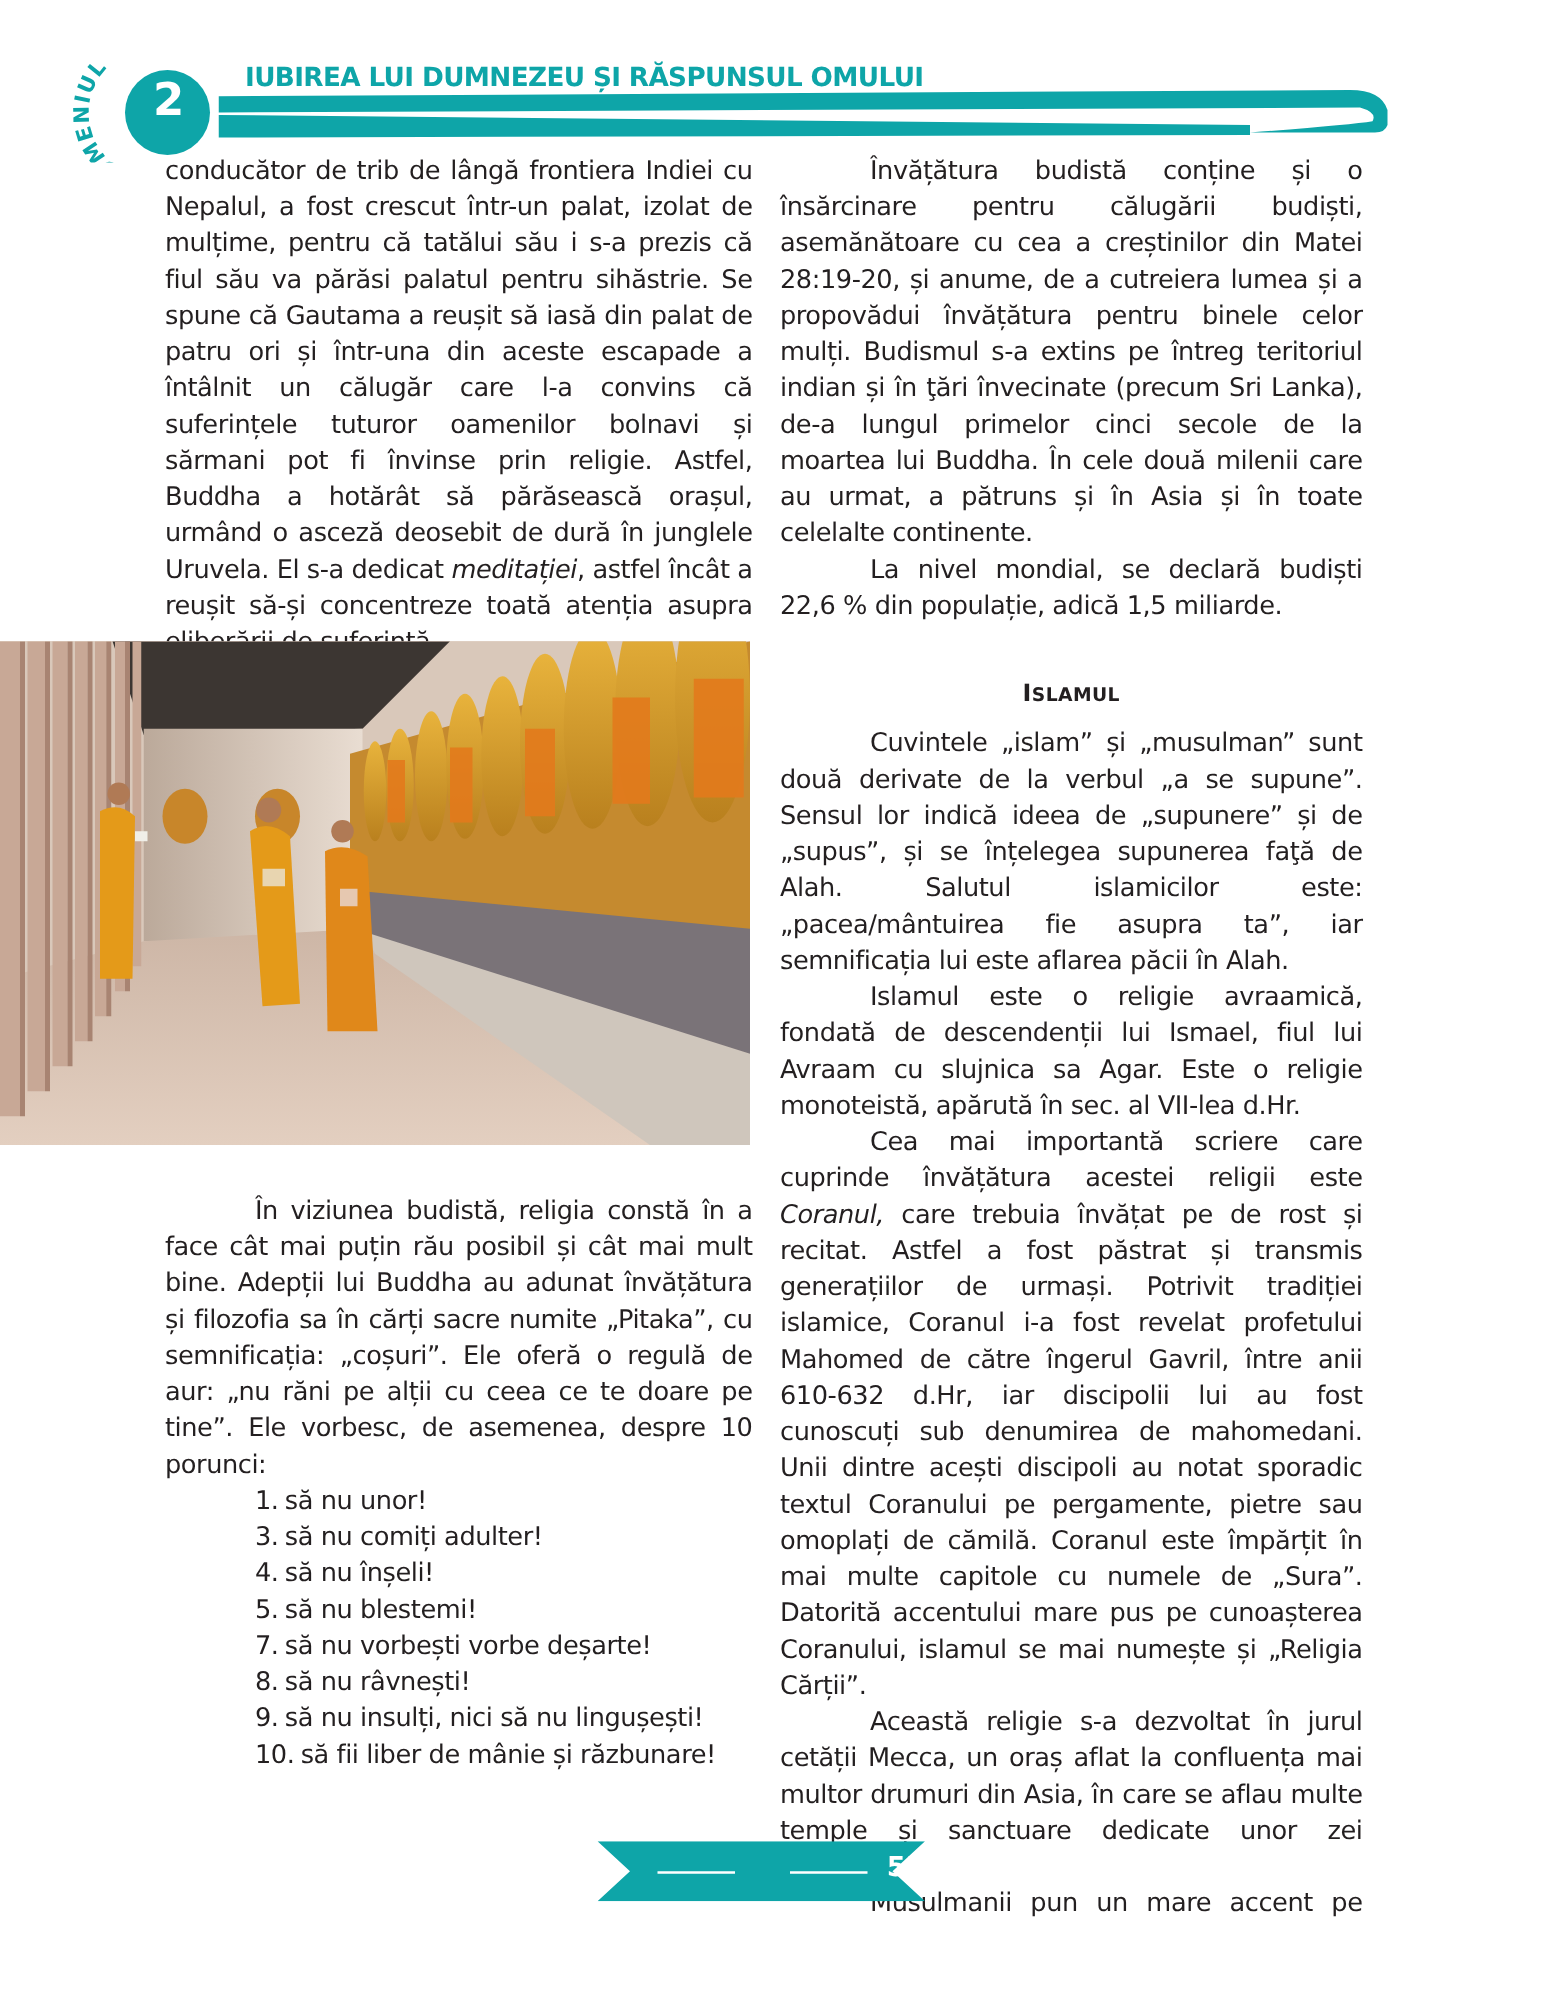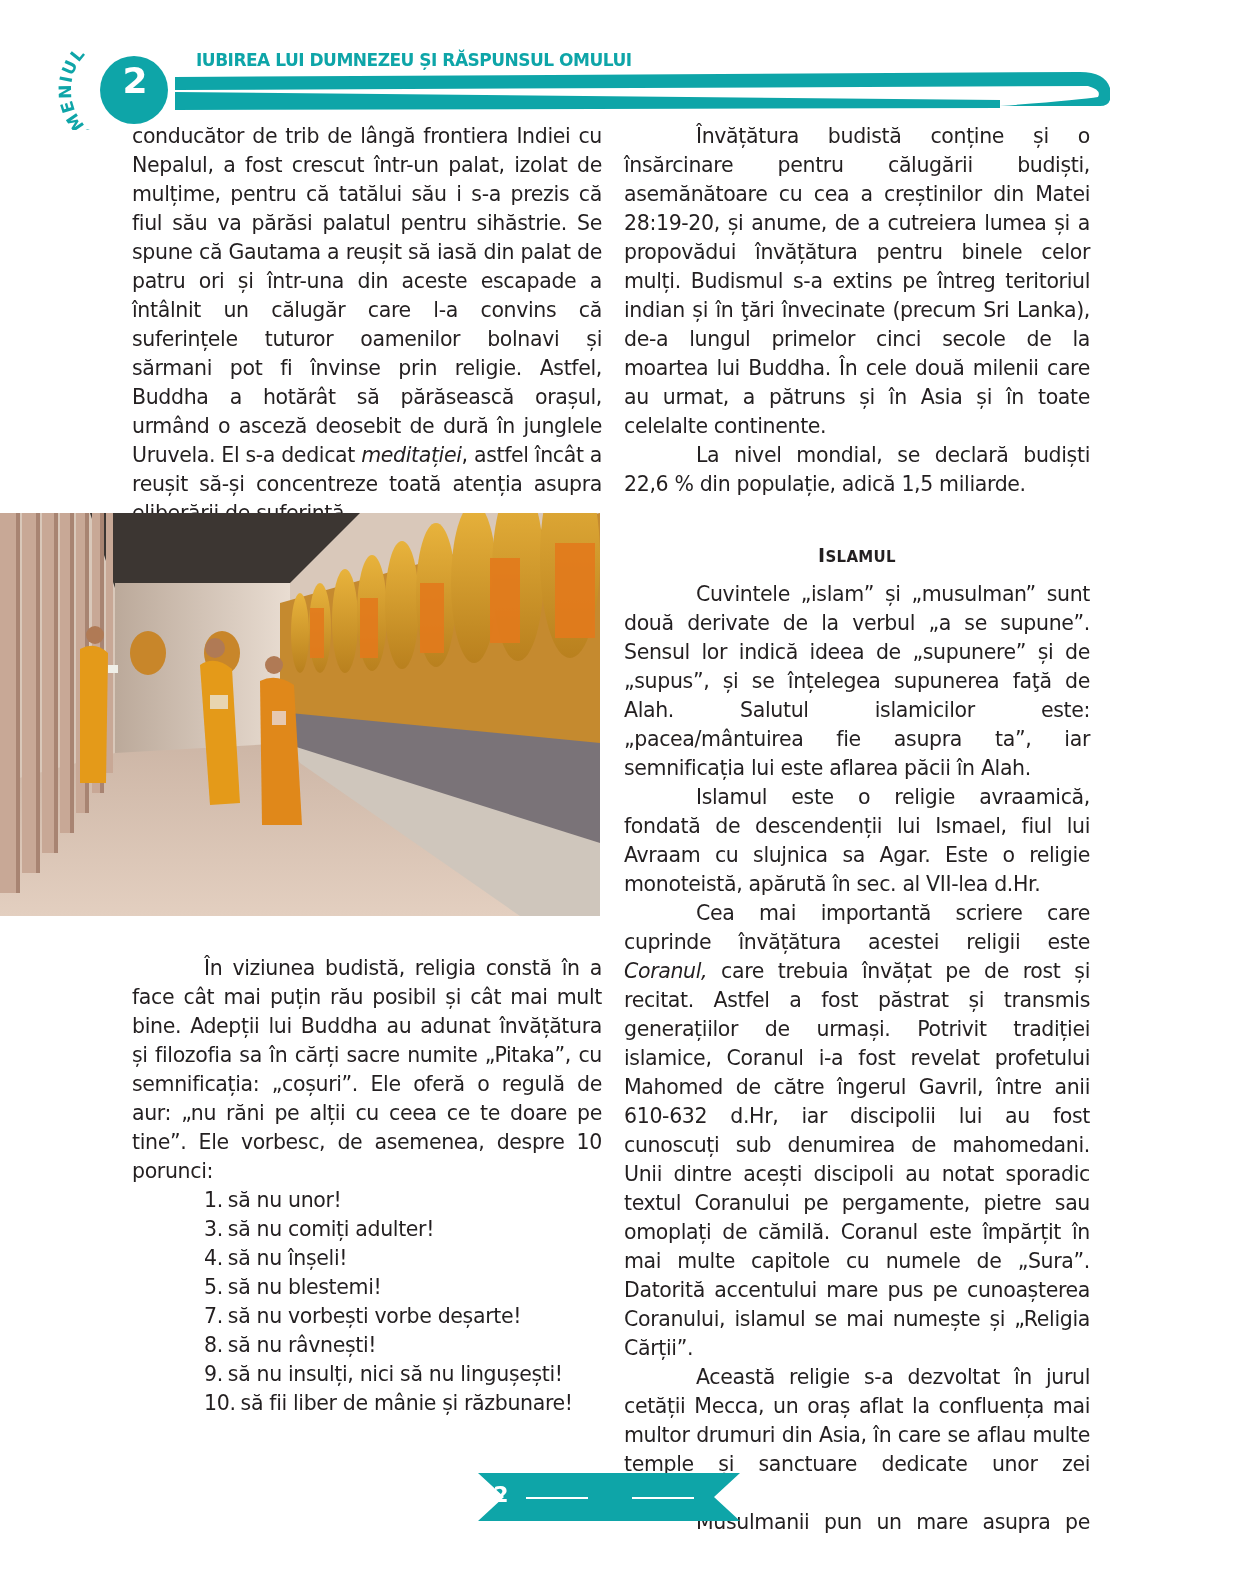--- a/index.html
+++ b/index.html
@@ -1,21 +1,21 @@
 <!DOCTYPE html>
 <html><head>
 <meta charset="utf-8">
 <style>
   html, body { margin: 0; padding: 0; background: #ffffff; }
   body { width: 1240px; height: 1594px; position: relative; overflow: hidden; font-family: "DejaVu Sans", sans-serif; color: #231f20; }
 
   
   .header { position: absolute; left: 0; top: 0; width: 1240px; height: 130px; }
   .header svg { position: absolute; left: 0; top: 0; }
-  .header-title { position: absolute; left: 196px; top: 50px; font-size: 17px; font-weight: bold; color: #0ea5a8; letter-spacing: -0.5px; white-space: nowrap; font-family: "DejaVu Sans", sans-serif; }
+  .header-title { position: absolute; left: 196px; top: 50px; font-size: 21px; font-weight: bold; color: #0ea5a8; letter-spacing: -0.5px; white-space: nowrap; font-family: "DejaVu Sans", sans-serif; }
   .domain-number { position: absolute; left: 110px; top: 60px; width: 50px; text-align: center; font-size: 36px; font-weight: bold; color: #ffffff; }
 
   
   .col { position: absolute; font-size: 20.5px; line-height: 29px; text-align: justify; letter-spacing: -0.35px; }
   .col p { margin: 0; }
   .col p.indent { text-indent: 72px; }
   .col-left-top { left: 132px; top: 122px; width: 470px; }
   .col-left-bottom { left: 132px; top: 954px; width: 470px; }
   .col-right-top { left: 624px; top: 122px; width: 466px; }
   .col-right-bottom { left: 624px; top: 580px; width: 466px; }
@@ -29,21 +29,21 @@
 
   em { font-style: italic; }
   strong.b-it { font-style: italic; font-weight: normal; }
 
   
   .photo { position: absolute; left: 0; top: 513px; width: 600px; height: 403px; overflow: hidden; background: #d8c4b4; }
 
   
   .footer { position: absolute; left: 478px; top: 1473px; width: 262px; height: 48px; }
   .footer svg { position: absolute; left: 0; top: 0; }
-  .page-number { position: absolute; left: 0; width: 262px; top: 9px; text-align: left; color: #ffffff; font-weight: bold; font-size: 22px; }
+  .page-number { position: absolute; left: 0; width: 262px; top: 9px; text-align: right; color: #ffffff; font-weight: bold; font-size: 22px; }
   .page-rule { position: absolute; top: 24px; height: 2px; background: #ffffff; width: 62px; }
 </style>
 </head>
 <body>
 
 <div class="header">
   <svg width="1240" height="130" viewBox="0 0 1240 130">
 
     <path d="M175 77 L1080 72 Q1105 72 1110 88 L1110 100 Q1108 106 1100 106 L1000 106 Q1080 100 1098 97 Q1102 90 1088 86 L175 90 Z" fill="#0ea5a8"></path>
 
@@ -168,21 +168,21 @@
   <p class="indent">Învățătura budistă conține și o însărcinare pentru călugării budiști, asemănătoare cu cea a creștinilor din Matei 28:19-20, și anume, de a cutreiera lumea și a propovădui învățătura pentru binele celor mulți. Budismul s-a extins pe întreg teritoriul indian și în ţări învecinate (precum Sri Lanka), de-a lungul primelor cinci secole de la moartea lui Buddha. În cele două milenii care au urmat, a pătruns și în Asia și în toate celelalte continente.</p>
   <p class="indent">La nivel mondial, se declară budiști 22,6 % din populație, adică 1,5 miliarde.</p>
   <div class="section-heading"><span class="big">I</span><span>SLAMUL</span></div>
 </div>
 
 <div class="col col-right-bottom">
   <p class="indent">Cuvintele „islam” și „musulman” sunt două derivate de la verbul „a se supune”. Sensul lor indică ideea de „supunere” și de „supus”, și se înțelegea supunerea faţă de Alah. Salutul islamicilor este: „pacea/mântuirea fie asupra ta”, iar semnificația lui este aflarea păcii în Alah.</p>
   <p class="indent">Islamul este o religie avraamică, fondată de descendenții lui Ismael, fiul lui Avraam cu slujnica sa Agar. Este o religie monoteistă, apărută în sec. al VII-lea d.Hr.</p>
   <p class="indent"><span>Cea mai importantă scriere care cuprinde învățătura acestei religii este </span><strong class="b-it">Coranul,</strong><span> care trebuia învățat pe de rost și recitat. Astfel a fost păstrat și transmis generațiilor de urmași. Potrivit tradiției islamice, Coranul i-a fost revelat profetului Mahomed de către îngerul Gavril, între anii 610-632 d.Hr, iar discipolii lui au fost cunoscuți sub denumirea de mahomedani. Unii dintre acești discipoli au notat sporadic textul Coranului pe pergamente, pietre sau omoplați de cămilă. Coranul este împărțit în mai multe capitole cu numele de „Sura”. Datorită accentului mare pus pe cunoașterea Coranului, islamul se mai numește și „Religia Cărții”.</span></p>
   <p class="indent">Această religie s-a dezvoltat în jurul cetății Mecca, un oraș aflat la confluența mai multor drumuri din Asia, în care se aflau multe temple și sanctuare dedicate unor zei naturiști.</p>
-  <p class="indent" style="text-align-last: justify;">Musulmanii pun un mare asupra pe</p>
+  <p class="indent" style="text-align-last: justify;">Musulmanii pun un mare accent pe</p>
 </div>
 
 <div class="footer">
   <svg width="262" height="48" viewBox="0 0 262 48">
     <polygon points="0,0 262,0 236,24 262,48 0,48 26,24" fill="#0ea5a8"></polygon>
   </svg>
   <div class="page-rule" style="left:48px;"></div>
   <div class="page-rule" style="left:154px;"></div>
   <div class="page-number">52</div>
 </div>

